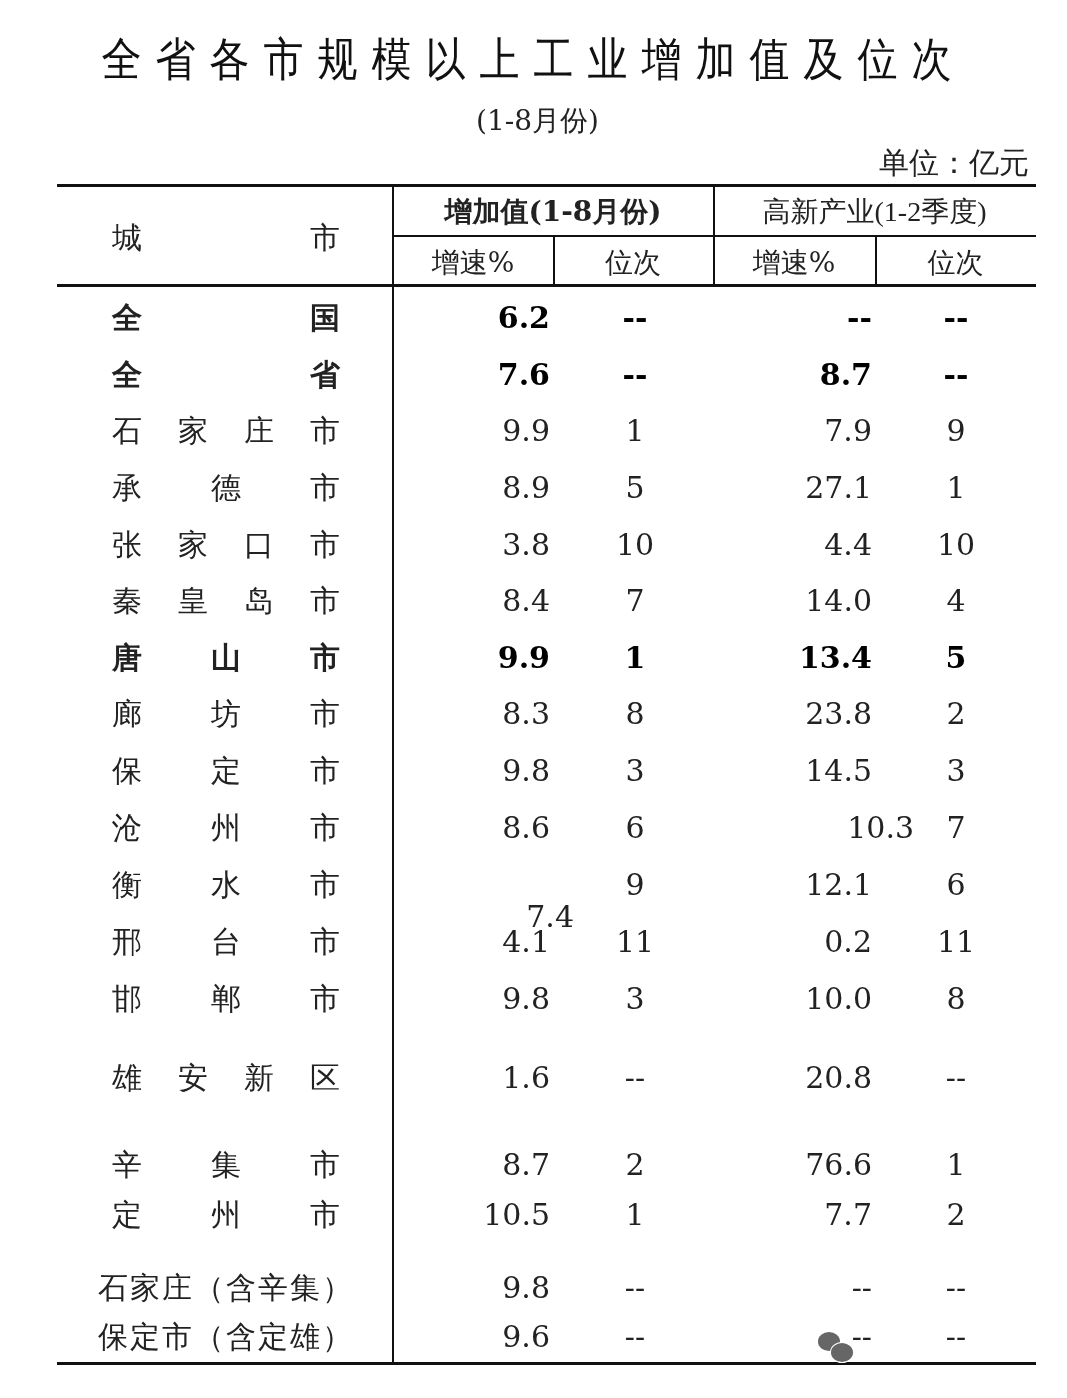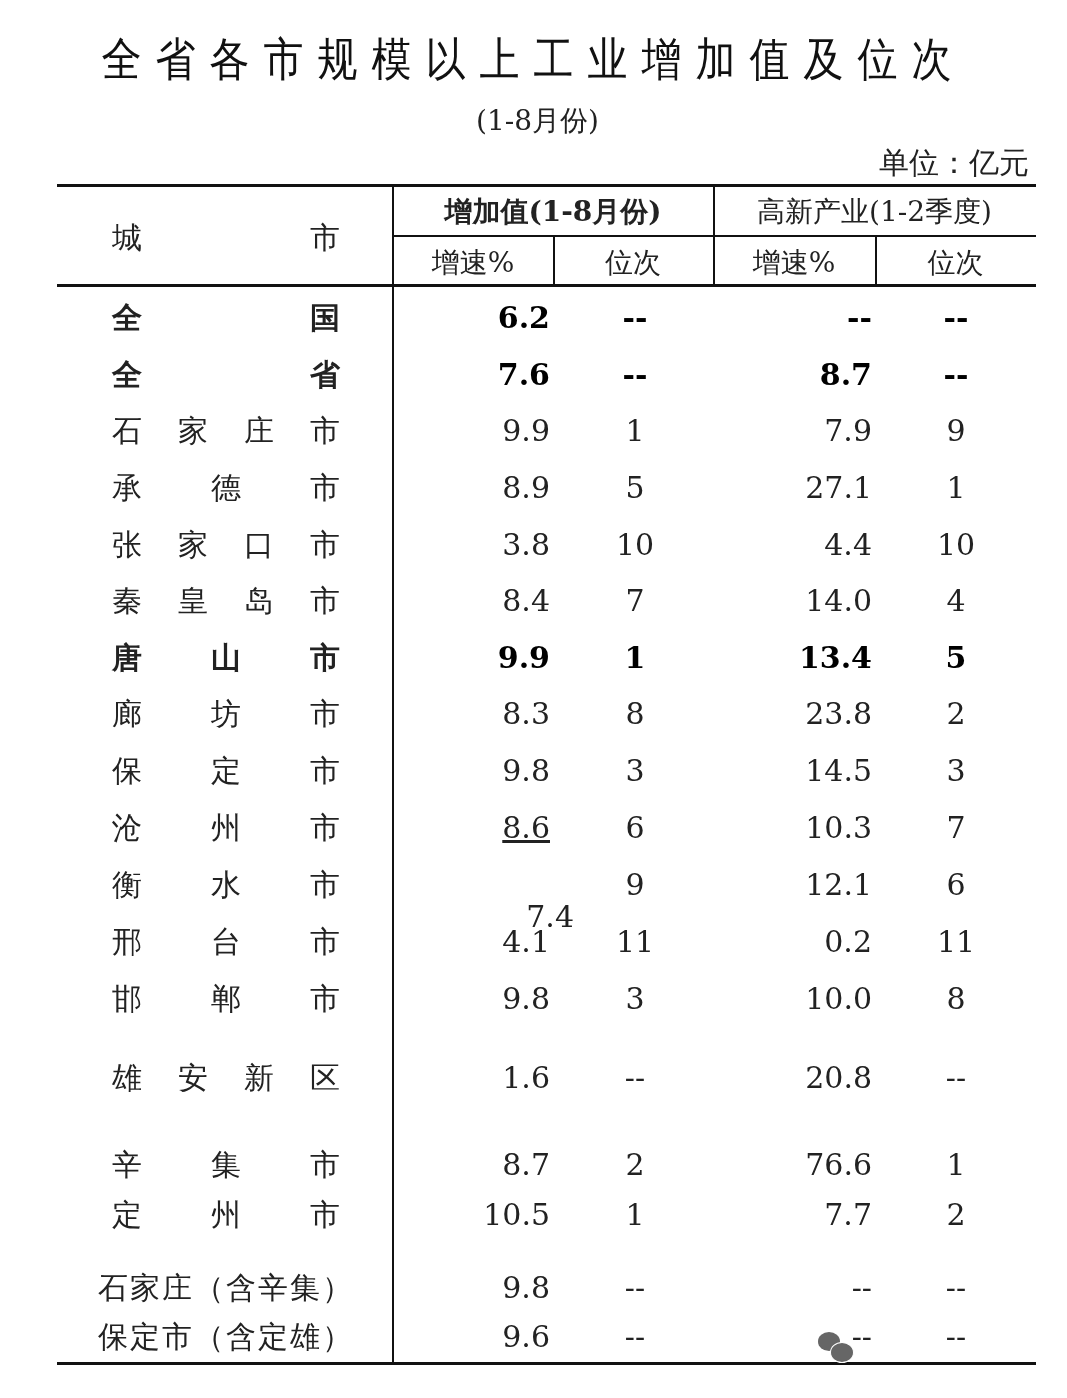--- a/index.html
+++ b/index.html
@@ -56,21 +56,21 @@
 <div class="vline" style="left:392px; top:186px; width:2px; height:1177px;"></div>
 <div class="vline" style="left:713px; top:186px; width:2px; height:99px;"></div>
 <div class="vline" style="left:553px; top:236px; width:2px; height:49px;"></div>
 <div class="vline" style="left:875px; top:236px; width:2px; height:49px;"></div>
 
 <div class="city hdr" style="top:218px;">
   <span>城</span>
   <span>市</span>
 </div>
 <div class="cell hdr num-c" style="left:393px; width:320px; top:192px;font-weight:bold;">增加值(1-8月份)</div>
-<div class="cell hdr num-c" style="left:713px; width:323px; top:192px;">高新产业(1-2季度)</div>
+<div class="cell hdr num-c" style="left:713px; width:323px; top:192px;font-family:Liberation Serif, serif;">高新产业(1-2季度)</div>
 <div class="cell hdr num-c" style="left:393px; width:160px; top:243px;">增速%</div>
 <div class="cell hdr num-c" style="left:553px; width:160px; top:243px;">位次</div>
 <div class="cell hdr num-c" style="left:713px; width:162px; top:243px;">增速%</div>
 <div class="cell hdr num-c" style="left:875px; width:161px; top:243px;">位次</div>
 
 <div id="rows">
     <div>
       <div class="city bold" style="top:298px;">
         <span>全</span>
         <span>国</span>
@@ -169,23 +169,23 @@
       <div class="cell num-c" style="left:573px; width:124px; top:751px;">3</div>
       <div class="cell num-r" style="left:730px; width:142px; top:751px;">14.5</div>
       <div class="cell num-c" style="left:895px; width:122px; top:751px;">3</div>
     </div>
     <div>
       <div class="city" style="top:808px;">
         <span>沧</span>
         <span>州</span>
         <span>市</span>
       </div>
-      <div class="cell num-r" style="left:420px; width:130px; top:808px;text-decoration:underline;">8.6</div>
+      <div class="cell num-r" style="left:420px; width:130px; top:808px;">8.6</div>
       <div class="cell num-c" style="left:573px; width:124px; top:808px;">6</div>
-      <div class="cell num-r" style="left:730px; width:142px; top:808px;">10.3</div>
+      <div class="cell num-r" style="left:772px; width:142px; top:808px;">10.3</div>
       <div class="cell num-c" style="left:895px; width:122px; top:808px;">7</div>
     </div>
     <div>
       <div class="city" style="top:865px;">
         <span>衡</span>
         <span>水</span>
         <span>市</span>
       </div>
       <div class="cell num-r" style="left:444px; width:130px; top:865px;margin-top:32px;">7.4</div>
       <div class="cell num-c" style="left:573px; width:124px; top:865px;">9</div>

